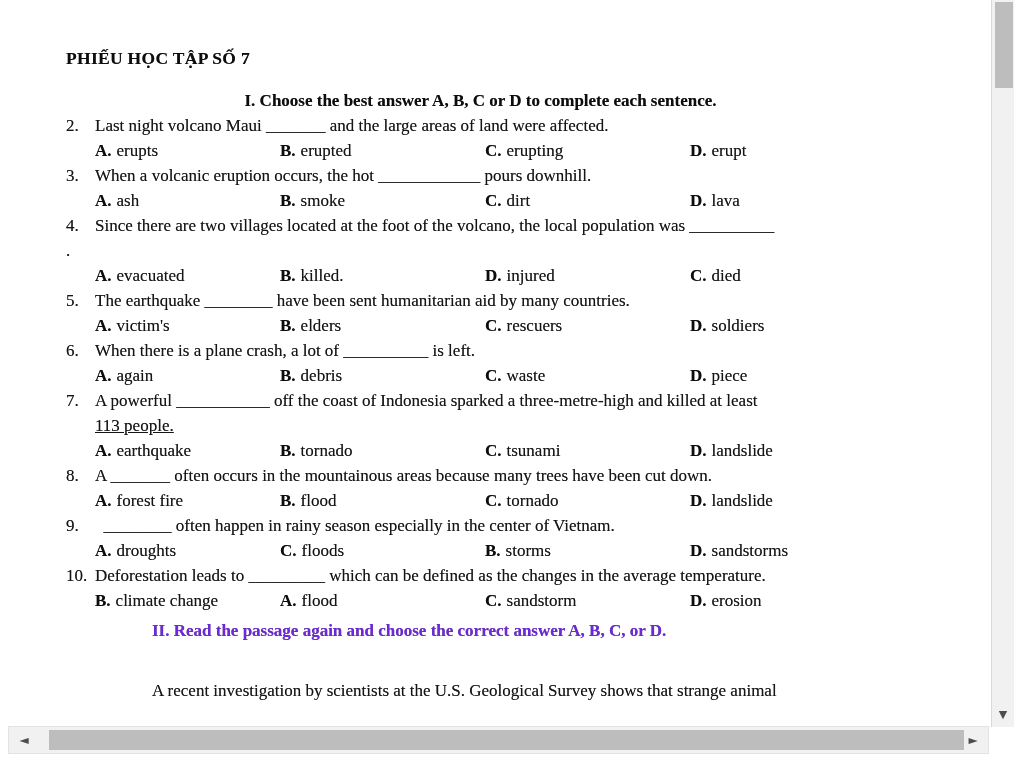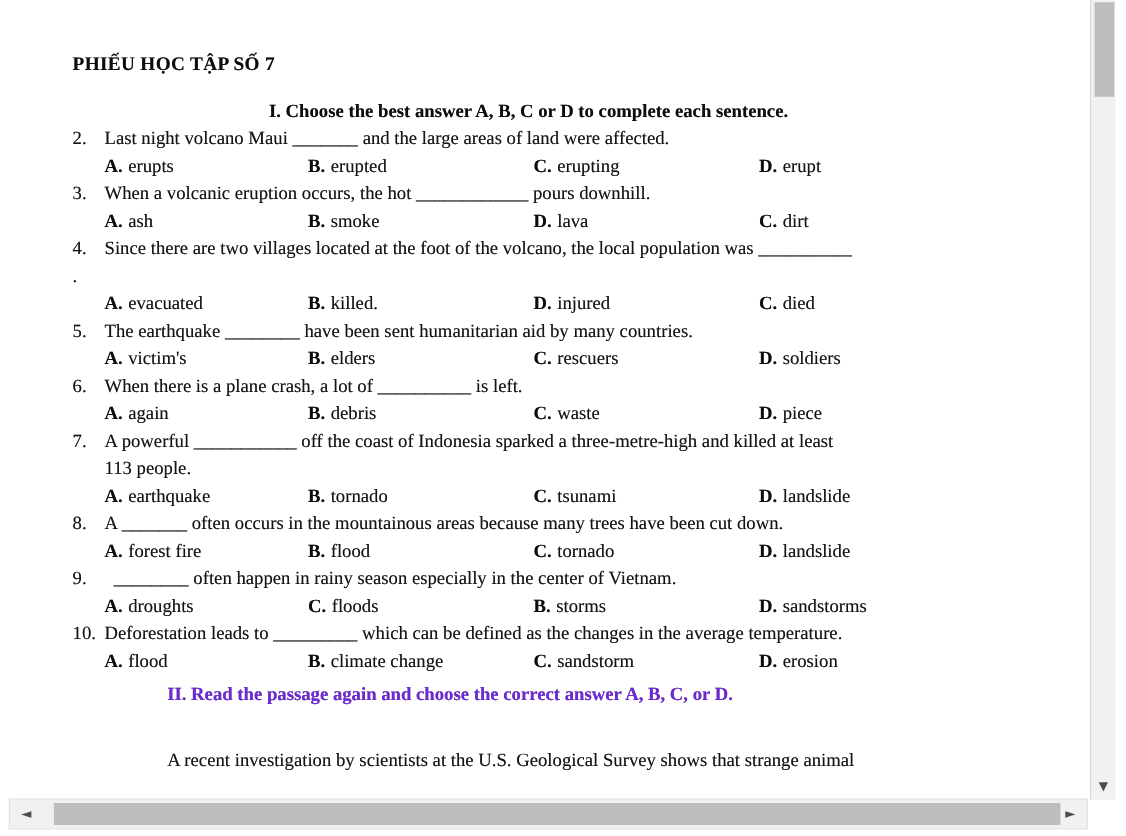--- a/index.html
+++ b/index.html
@@ -22,21 +22,21 @@
     text-align: left;
     font-weight: bold;
     font-size: 17.5px;
     letter-spacing: 0.3px;
     margin-bottom: 17px;
     color: #0d0d0d;
   }
   .sec-heading { font-weight: bold; color: #0d0d0d; text-align: center; }
   .q-line, .q-cont { white-space: pre; }
   .q-num { display: inline-block; min-width: 29px; }
-  .q-cont.indent { padding-left: 29px; }
+  .q-cont.indent { padding-left: 29px; text-decoration: underline; }
   .opts {
     display: grid;
     grid-template-columns: 185px 205px 205px 1fr;
     margin-left: 29px;
     white-space: pre;
   }
   .opt-key { font-weight: bold; color: #0d0d0d; }
   .opt-text { margin-left: 5px; }
   .sec2-heading { font-weight: bold; color: #6d28d9; padding-left: 86px; margin-top: 5px; }
   .para-line { padding-left: 86px; white-space: pre; margin-top: 35px; }
@@ -90,22 +90,22 @@
         <span class="opt"><b class="opt-key">C.</b><span class="opt-text">erupting</span></span>
         <span class="opt"><b class="opt-key">D.</b><span class="opt-text">erupt</span></span>
       </div>
     </div>
 
     <div class="q">
       <div class="q-line"><span class="q-num">3.</span><span class="q-text">When a volcanic eruption occurs, the hot ____________ pours downhill.</span></div>
       <div class="opts">
         <span class="opt"><b class="opt-key">A.</b><span class="opt-text">ash</span></span>
         <span class="opt"><b class="opt-key">B.</b><span class="opt-text">smoke</span></span>
+        <span class="opt"><b class="opt-key">C.</b><span class="opt-text">dirt</span></span>
         <span class="opt"><b class="opt-key">D.</b><span class="opt-text">lava</span></span>
-        <span class="opt"><b class="opt-key">C.</b><span class="opt-text">dirt</span></span>
       </div>
     </div>
 
     <div class="q">
       <div class="q-line"><span class="q-num">4.</span><span class="q-text">Since there are two villages located at the foot of the volcano, the local population was __________</span></div>
       <div class="q-cont">.</div>
       <div class="opts">
         <span class="opt"><b class="opt-key">A.</b><span class="opt-text">evacuated</span></span>
         <span class="opt"><b class="opt-key">B.</b><span class="opt-text">killed.</span></span>
         <span class="opt"><b class="opt-key">D.</b><span class="opt-text">injured</span></span>
@@ -160,22 +160,22 @@
         <span class="opt"><b class="opt-key">A.</b><span class="opt-text">droughts</span></span>
         <span class="opt"><b class="opt-key">C.</b><span class="opt-text">floods</span></span>
         <span class="opt"><b class="opt-key">B.</b><span class="opt-text">storms</span></span>
         <span class="opt"><b class="opt-key">D.</b><span class="opt-text">sandstorms</span></span>
       </div>
     </div>
 
     <div class="q">
       <div class="q-line"><span class="q-num">10.</span><span class="q-text">Deforestation leads to _________ which can be defined as the changes in the average temperature.</span></div>
       <div class="opts">
+        <span class="opt"><b class="opt-key">B.</b><span class="opt-text">climate change</span></span>
         <span class="opt"><b class="opt-key">A.</b><span class="opt-text">flood</span></span>
-        <span class="opt"><b class="opt-key">B.</b><span class="opt-text">climate change</span></span>
         <span class="opt"><b class="opt-key">C.</b><span class="opt-text">sandstorm</span></span>
         <span class="opt"><b class="opt-key">D.</b><span class="opt-text">erosion</span></span>
       </div>
     </div>
 
     <div class="sec2-heading">II. Read the passage again and choose the correct answer A, B, C, or D.</div>
     <div class="para-line">A recent investigation by scientists at the U.S. Geological Survey shows that strange animal</div>
     <div class="para-line">behavior might help predict future earthquakes. Investigators found such occurrences in a ten</div>
 
   </div>

